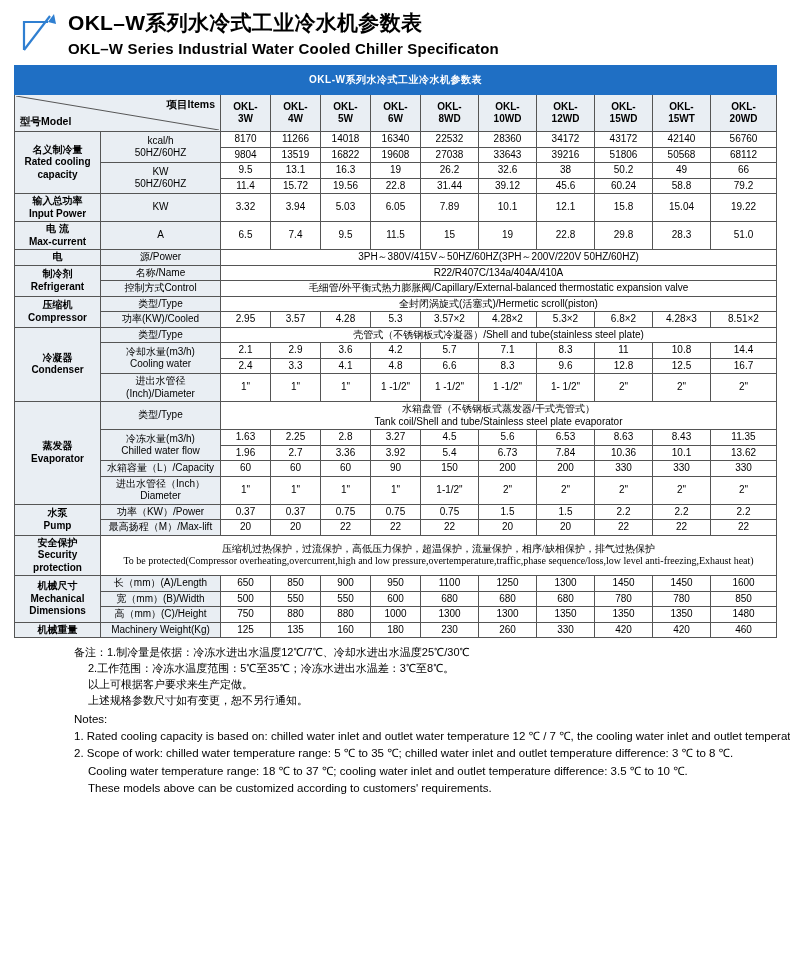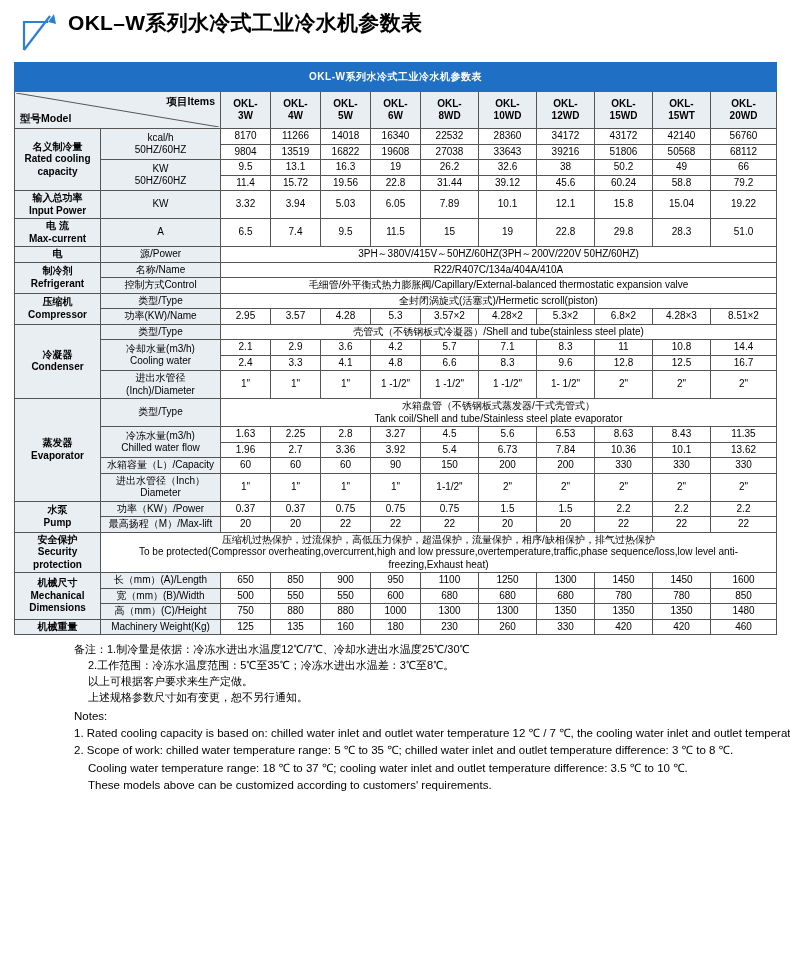--- a/index.html
+++ b/index.html
@@ -35,21 +35,21 @@
   }
   .lblcol{background:#e9eef3;font-weight:bold;font-size:10.5px;}
   .lblcol2{background:#e9eef3;font-size:10.5px;}
   .hdr{background:#e9eef3;font-weight:bold;font-size:10.5px;}
   .hdr-model{background:#e9eef3;position:relative;height:34px;padding:0;}
   .diag{position:relative;width:100%;height:100%;border-radius:16px;}
   .diag .items{position:absolute;right:4px;top:2px;font-weight:bold;font-size:10.5px;}
   .diag .model{position:absolute;left:4px;bottom:2px;font-weight:bold;font-size:10.5px;}
   .diag .line{position:absolute;left:0;top:0;width:100%;height:100%;}
   .wide{font-size:10px;}
-  .small{font-size:9.5px;}
+  .small{font-size:9.5px;font-family:Liberation Serif, serif;}
   .two-line{line-height:1.2;}
 
   
   .notes{margin-top:7px;padding-left:20px;font-size:11px;line-height:1.45;}
   .notes .ln{white-space:nowrap;margin-left:40px;}
   .notes-en{font-size:11.5px;line-height:1.5;margin-top:2px;}
   .notes-en .ln{}
   .indent1{padding-left:14px;}
 </style>
 </head>
@@ -60,20 +60,21 @@
   <div class="header">
     <div class="logo">
       <svg width="42" height="44" viewBox="0 0 42 44">
         <path d="M6 40 L6 12 L30 12" stroke="#2f7fd1" stroke-width="2.2" fill="none"></path>
         <path d="M6 40 L32 6" stroke="#2f7fd1" stroke-width="2.2" fill="none"></path>
         <path d="M30 12 L36 4 L38 14 Z" fill="#2f7fd1"></path>
       </svg>
     </div>
     <div class="titles">
       <div class="title-cn">OKL–W系列水冷式工业冷水机参数表</div>
+      <div class="title-en">OKL–W Series Industrial Water Cooled Chiller Specificaton</div>
     </div>
   </div>
 
   <table class="spec" id="spec-table">
     <colgroup>
       <col style="width:86px">
       <col style="width:120px">
       <col style="width:50px">
         <col style="width:50px">
         <col style="width:50px">
@@ -202,21 +203,21 @@
         <tr>
           <td class="lblcol2">控制方式Control</td>
           <td class="wide" colspan="10">毛细管/外平衡式热力膨胀阀/Capillary/External-balanced thermostatic expansion valve</td>
         </tr>
         <tr>
           <td class="lblcol" rowspan="2">压缩机<br>Compressor</td>
           <td class="lblcol2">类型/Type</td>
           <td class="wide" colspan="10">全封闭涡旋式(活塞式)/Hermetic scroll(piston)</td>
         </tr>
         <tr>
-          <td class="lblcol2">功率(KW)/Name</td>
+          <td class="lblcol2">功率(KW)/Cooled</td>
           <td>2.95</td>
           <td>3.57</td>
           <td>4.28</td>
           <td>5.3</td>
           <td>3.57×2</td>
           <td>4.28×2</td>
           <td>5.3×2</td>
           <td>6.8×2</td>
           <td>4.28×3</td>
           <td>8.51×2</td>

